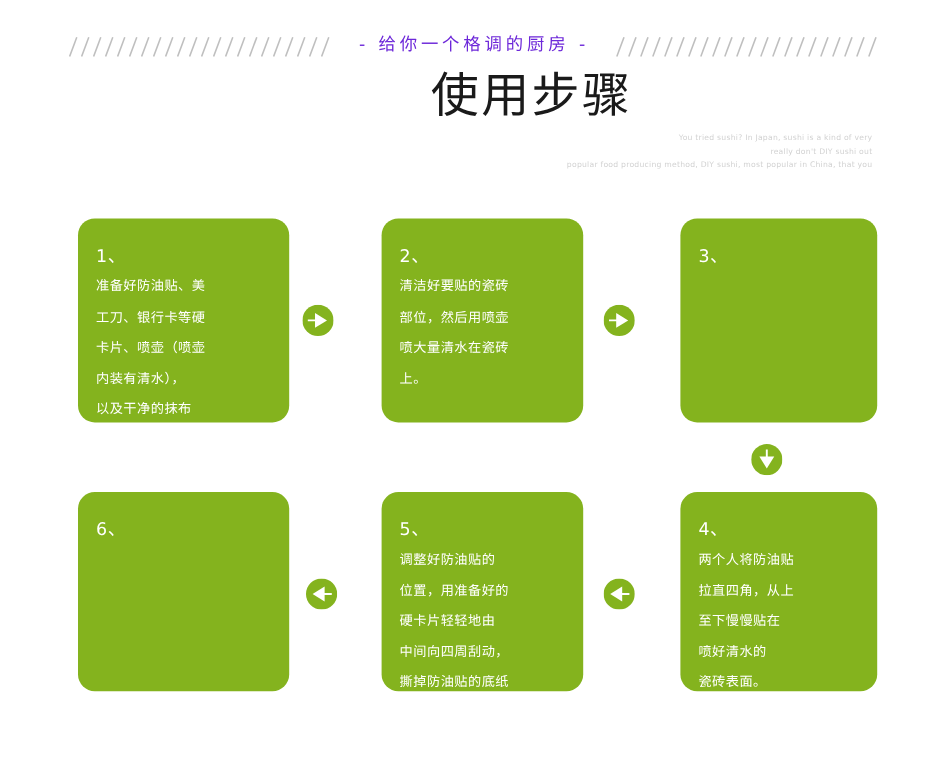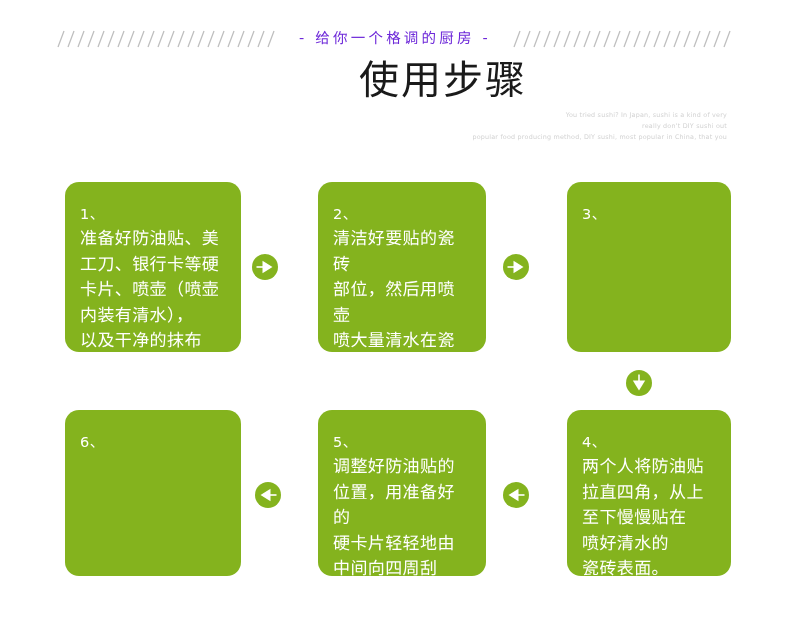--- a/index.html
+++ b/index.html
@@ -103,21 +103,21 @@
   }
 
   .step-num {
     font-size: 14.5px;
     line-height: 21px;
     letter-spacing: 0.5px;
     margin-bottom: 1px;
   }
 
   .step-text {
-    font-size: 17px;
+    font-size: 11px;
     line-height: 25.5px;
     letter-spacing: 0.4px;
     white-space: pre-line;
   }
 
   
   #box-1 { left: 65px;  top: 182px; width: 176px; height: 170px; }
   #box-2 { left: 318px; top: 182px; width: 168px; height: 170px; }
   #box-3 { left: 567px; top: 182px; width: 164px; height: 170px; }
   #box-6 { left: 65px;  top: 410px; width: 176px; height: 166px; }

